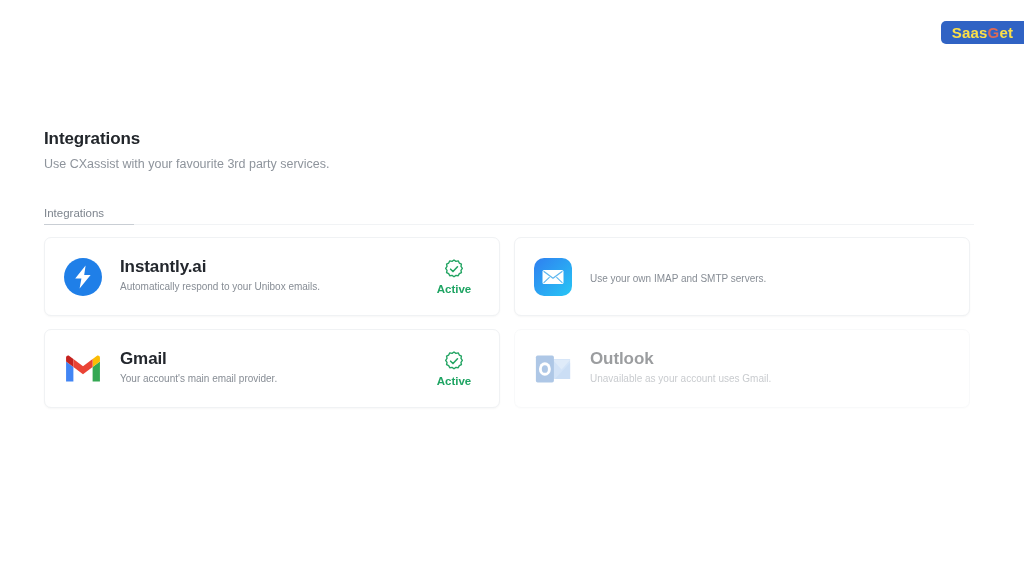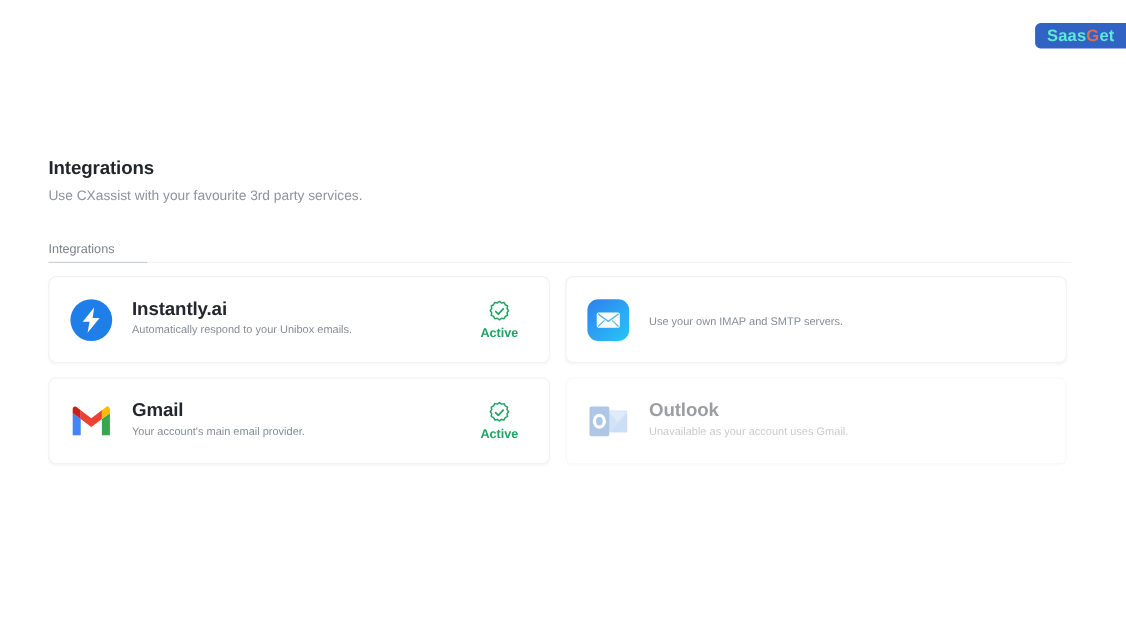--- a/index.html
+++ b/index.html
@@ -28,28 +28,28 @@
     display: flex;
     align-items: center;
     justify-content: center;
     letter-spacing: 0.2px;
   }
   .brand-badge .bt {
     font-size: 15px;
     font-weight: 600;
     line-height: 1;
   }
-  .brand-w { color: #5eead4; text-align: right; }
+  .brand-w { color: #fde047; text-align: right; }
   .brand-g { color: #e06a54; }
 
   
   .page {
     position: absolute;
     left: 44px;
-    top: 142px;
+    top: 128px;
     width: 930px;
   }
   .page-title {
     font-size: 17px;
     font-weight: 700;
     color: #22262b;
     letter-spacing: -0.1px;
     margin: 0;
     line-height: 22px;
   }

